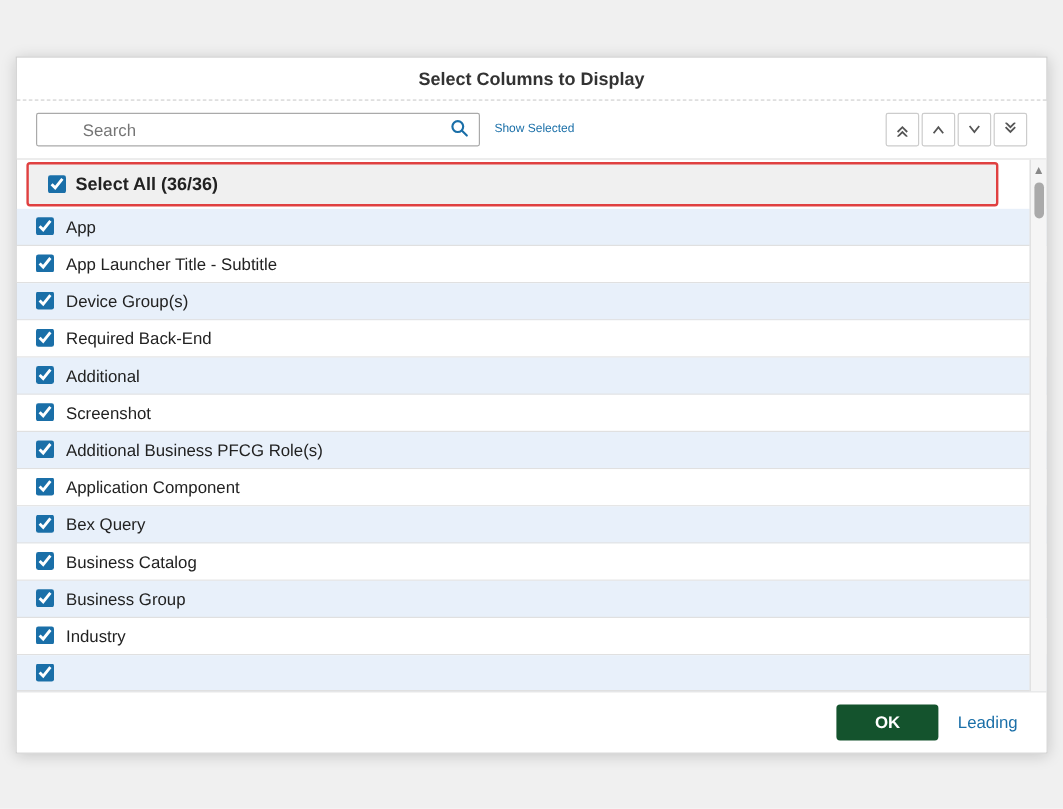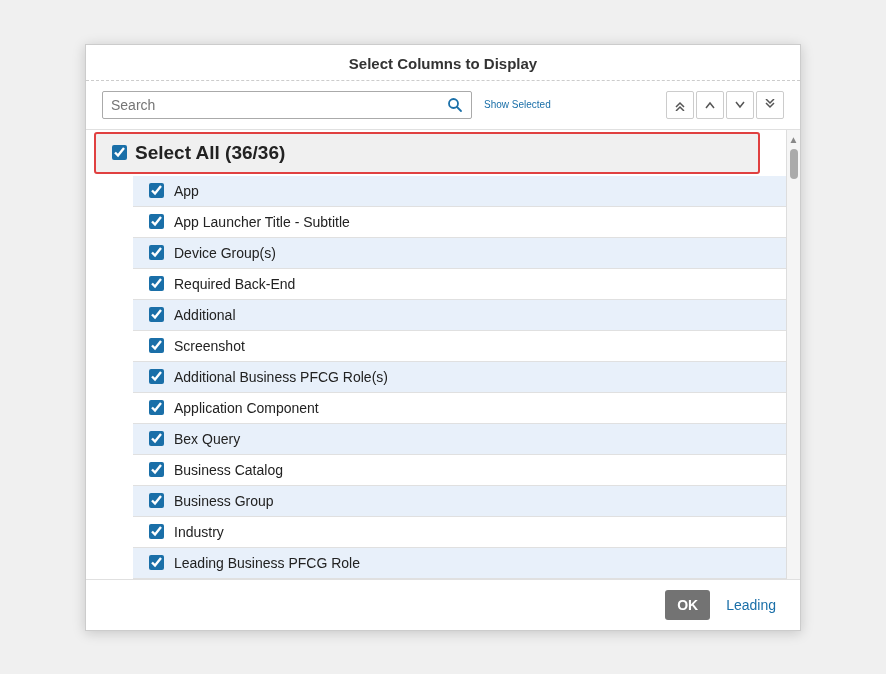--- a/index.html
+++ b/index.html
@@ -6,21 +6,21 @@
     body {
       font-family: "Segoe UI", Arial, sans-serif;
       font-size: 14px;
       background: #f0f0f0;
       display: flex;
       align-items: center;
       justify-content: center;
       min-height: 100vh;
     }
     .dialog {
-      width: 716px;
+      width: 860px;
       background: #fff;
       border: 1px solid #ccc;
       box-shadow: 0 2px 12px rgba(0,0,0,0.18);
       display: flex;
       flex-direction: column;
     }
     .dialog-title {
       text-align: center;
       padding: 10px 16px 8px;
       font-size: 15px;
@@ -31,26 +31,27 @@
     .toolbar {
       display: flex;
       align-items: center;
       padding: 10px 16px;
       gap: 8px;
       border-bottom: 1px solid #e0e0e0;
       background: #fff;
     }
     .search-wrapper {
       display: flex;
-      align-items: center;
+      align-items: flex-start;
       border: 1px solid #aaa;
       border-radius: 2px;
       flex: 1;
       max-width: 370px;
       background: #fff;
+      padding-left: 30px;
     }
     .search-input {
       border: none;
       outline: none;
       padding: 5px 8px;
       font-size: 14px;
       flex: 1;
       color: #666;
       background: transparent;
     }
@@ -96,27 +97,26 @@
       align-items: center;
       padding: 8px 16px;
       background: #f0f0f0;
       border: 2px solid #e04040;
       border-radius: 3px;
       margin: 2px 40px 2px 8px;
       gap: 8px;
     }
     .select-all-row label {
       font-weight: 600;
-      font-size: 19px;
+      font-size: 15px;
       color: #222;
     }
     .list-items {
       display: flex;
       flex-direction: column;
-      margin-left: 47px;
     }
     .list-item {
       display: flex;
       align-items: center;
       padding: 7px 16px;
       border-bottom: 1px solid #e0e0e0;
       gap: 10px;
       background: #fff;
     }
     .list-item:nth-child(odd) { background: #e8f0fa; }
@@ -136,25 +136,25 @@
     .dialog-footer {
       display: flex;
       justify-content: flex-end;
       align-items: center;
       padding: 10px 16px;
       gap: 8px;
       border-top: 1px solid #e0e0e0;
       background: #fff;
     }
     .btn-ok {
-      background: #737373;
+      background: #14532d;
       color: #fff;
       border: none;
       border-radius: 3px;
-      padding: 7px 12px;
+      padding: 7px 32px;
       font-size: 14px;
       cursor: pointer;
       font-weight: 600;
     }
     .btn-cancel {
       background: none;
       color: #1a6fa8;
       border: none;
       font-size: 14px;
       cursor: pointer;
@@ -285,21 +285,20 @@
         <div class="list-item">
           <input type="checkbox" id="chk-11" checked="" style="">
           <label for="chk-11">Business Group</label>
         </div>
         <div class="list-item">
           <input type="checkbox" id="chk-13" checked="" style="">
           <label for="chk-13">Industry</label>
         </div>
         <div class="list-item">
           <input type="checkbox" id="chk-14" checked="" style="">
-          <label for="chk-14">Leading Business PFCG Role</label>
         </div>
       </div>
 
     <div class="right-scrollbar">
       <span class="scrollbar-up-arrow">▲</span>
       <div class="scrollbar-bar"></div>
     </div>
   </div>
 
   <div class="dialog-footer">

